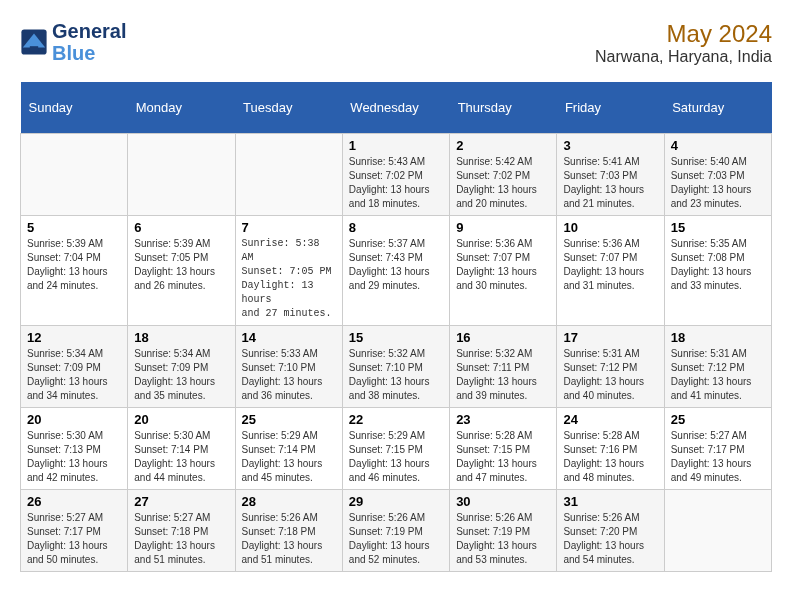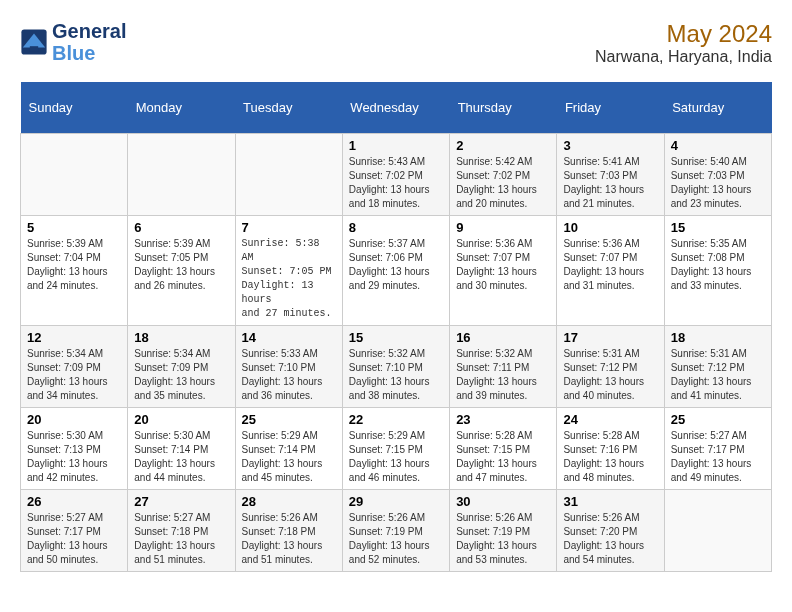--- a/index.html
+++ b/index.html
@@ -163,21 +163,21 @@
         <td>
           <span class="day-num">7</span>
           <div class="day-info" style="white-space: pre-line; font-family: Liberation Mono, monospace;">Sunrise: 5:38 AM
 Sunset: 7:05 PM
 Daylight: 13 hours
 and 27 minutes.</div>
         </td>
         <td>
           <span class="day-num">8</span>
           <div class="day-info" style="white-space: pre-line;">Sunrise: 5:37 AM
-Sunset: 7:06 PM
+Sunset: 7:43 PM
 Daylight: 13 hours
 and 29 minutes.</div>
         </td>
         <td>
           <span class="day-num">9</span>
           <div class="day-info" style="white-space: pre-line;">Sunrise: 5:36 AM
 Sunset: 7:07 PM
 Daylight: 13 hours
 and 30 minutes.</div>
         </td>

